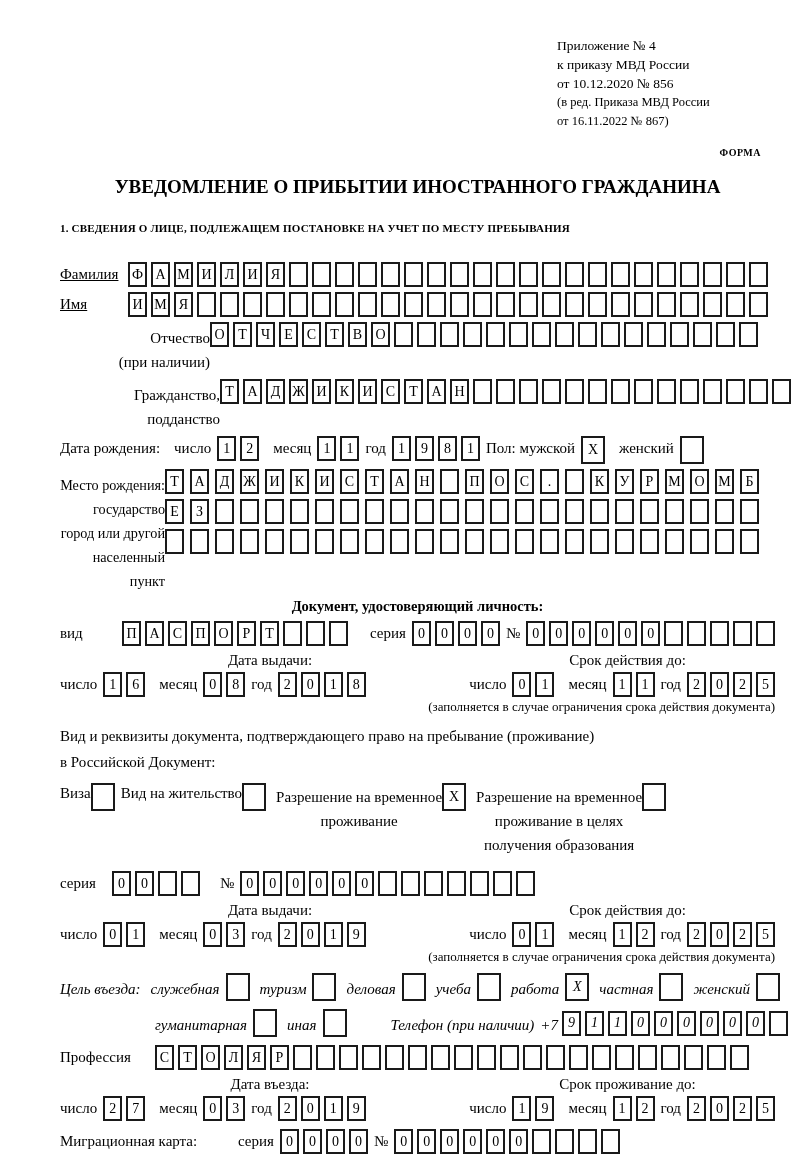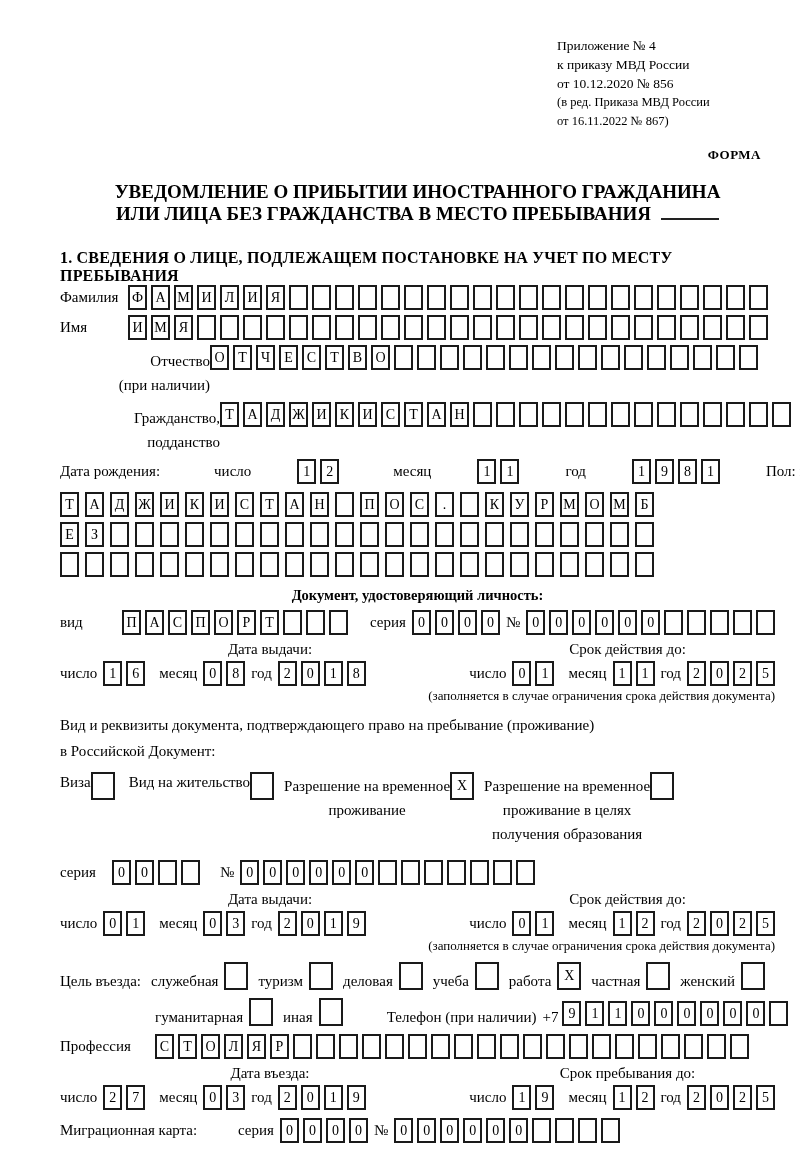--- a/index.html
+++ b/index.html
@@ -2,31 +2,31 @@
 <html><head>
 <meta charset="utf-8">
 <style>
   * { margin:0; padding:0; box-sizing:border-box; }
   html,body { width:800px; height:1163px; background:#ffffff; overflow:hidden; }
   body { font-family:"Liberation Serif", serif; color:#000; font-size:15px; }
   .page { width:800px; height:961px; padding:36px 25px 0 60px; position:relative; }
 
   .hdr { margin-left:auto; width:218px; font-size:13.5px; line-height:19px; }
   .hdr .rev { font-size:12.5px; }
-  .forma { text-align:right; padding-right:14px; font-weight:bold; font-size:13px; margin-top:16px; letter-spacing:.5px; }
+  .forma { text-align:right; padding-right:14px; font-weight:bold; font-size:10px; margin-top:16px; letter-spacing:.5px; }
 
   .title { text-align:center; font-weight:bold; font-size:19px; line-height:22px; margin-top:18px; }
   .uline { display:inline-block; width:58px; border-bottom:2px solid #222; height:14px; margin-left:10px; }
 
-  .sec { font-weight:bold; font-size:16px; margin-top:24px; margin-bottom:0; letter-spacing:.2px; }
+  .sec { font-weight:bold; font-size:11px; margin-top:24px; margin-bottom:28px; letter-spacing:.2px; }
 
   .frow { display:flex; align-items:flex-start; margin-bottom:5px; }
   .flabel { font-size:15px; padding-top:4px; flex:none; }
   .flabel div { line-height:24px;text-align:right; }
-  .w68 { width:68px; } .w150 { width:150px; } .w120 { width:120px;margin-left:40px; }
+  .w68 { width:68px;text-decoration:underline; } .w150 { width:150px; } .w120 { width:120px;margin-left:40px; }
   .w105 { width:105px; } .w95 { width:95px; }
 
   .cells { display:inline-flex; gap:4px; flex:none; }
   .cells.wide { gap:6px; }
   .cell { width:19px; height:25px; border:2px solid #1a1a1a; display:inline-flex; align-items:center; justify-content:center; font-size:14px; font-family:"Liberation Serif", serif; flex:none; background:#fff; }
   .lg .cell { width:24px; height:28px; }
 
   .cellstack .cells { margin-bottom:5px; display:flex; }
 
   .dochead { text-align:center; font-weight:bold; font-size:14.5px; margin:2px 0 6px 0; }
@@ -45,21 +45,21 @@
 
   .note { text-align:right; font-size:13px; margin-bottom:8px; margin-top:1px; }
 
   .intro { font-size:15px; line-height:26px; }
 
   .permits { display:flex; align-items:flex-start; margin-top:6px; margin-bottom:14px; }
   .plabel { padding-top:4px; flex:none; }
   .plabel.center { text-align:center; line-height:24px; }
   .permits .cells { margin-top:2px; }
 
-  .purpose { display:flex; align-items:flex-end; margin-bottom:8px; }
+  .purpose { display:flex; align-items:center; margin-bottom:8px;font-style:italic; }
   .purpose .plabel { margin-right:6px; }
   .purpose .cells { margin-right:10px; margin-top:0; }
   .purpose2 { padding-left:95px; }
   .phone-label { margin-left:34px; margin-right:14px; }
 </style>
 </head>
 <body>
 
 <div class="page">
 
@@ -68,21 +68,20 @@
     <div>к приказу МВД России</div>
     <div>от 10.12.2020 № 856</div>
     <div class="rev">(в ред. Приказа МВД России</div>
     <div class="rev">от 16.11.2022 № 867)</div>
   </div>
 
   <div class="forma">ФОРМА</div>
 
   <div class="title">
     <div>УВЕДОМЛЕНИЕ О ПРИБЫТИИ ИНОСТРАННОГО ГРАЖДАНИНА</div>
-    <div><span>ИЛИ ЛИЦА БЕЗ ГРАЖДАНСТВА В МЕСТО ПРЕБЫВАНИЯ</span><span class="uline"></span></div>
   </div>
 
   <div class="sec">1. СВЕДЕНИЯ О ЛИЦЕ, ПОДЛЕЖАЩЕМ ПОСТАНОВКЕ НА УЧЕТ ПО МЕСТУ ПРЕБЫВАНИЯ</div>
 
   <div class="frow">
     <div class="flabel w68">Фамилия</div>
     <span class="cells">
         <span class="cell">Ф</span>
         <span class="cell">А</span>
         <span class="cell">М</span>
@@ -208,21 +207,21 @@
         <span class="cell"></span>
         <span class="cell"></span>
         <span class="cell"></span>
         <span class="cell"></span>
         <span class="cell"></span>
         <span class="cell"></span>
         <span class="cell"></span>
       </span>
   </div>
 
-  <div class="frow" style="margin-top:4px;gap:40px;">
+  <div class="frow" style="margin-top:4px;">
     <span class="flabel">Дата рождения:</span>
     <span class="dlabel">число</span>
     <span class="cells">
         <span class="cell">1</span>
         <span class="cell">2</span>
       </span>
     <span class="dlabel">месяц</span>
     <span class="cells">
         <span class="cell">1</span>
         <span class="cell">1</span>
@@ -238,20 +237,26 @@
     <span class="cells lg">
         <span class="cell">X</span>
       </span>
     <span class="dlabel">женский</span>
     <span class="cells lg">
         <span class="cell"></span>
       </span>
   </div>
 
   <div class="frow">
+    <div class="flabel w105" style="font-size:14.2px;">
+      <div>Место рождения:</div>
+      <div>государство</div>
+      <div>город или другой</div>
+      <div>населенный пункт</div>
+    </div>
     <div class="cellstack">
       <span class="cells wide">
           <span class="cell">Т</span>
           <span class="cell">А</span>
           <span class="cell">Д</span>
           <span class="cell">Ж</span>
           <span class="cell">И</span>
           <span class="cell">К</span>
           <span class="cell">И</span>
           <span class="cell">С</span>
@@ -413,21 +418,21 @@
   <div class="note">(заполняется в случае ограничения срока действия документа)</div>
 
   <div class="intro">Вид и реквизиты документа, подтверждающего право на пребывание (проживание)</div>
   <div class="intro">в Российской Документ:</div>
 
   <div class="permits">
     <span class="plabel">Виза</span>
     <span class="cells lg">
         <span class="cell"></span>
       </span>
-    <span class="plabel" style="margin-left:14px;">Вид на жительство</span>
+    <span class="plabel" style="margin-left:6px;">Вид на жительство</span>
     <span class="cells lg">
         <span class="cell"></span>
       </span>
     <span class="plabel center" style="margin-left:10px;">
       <div>Разрешение на временное</div>
       <div>проживание</div>
     </span>
     <span class="cells lg">
         <span class="cell">X</span>
       </span>
@@ -597,21 +602,21 @@
         <span class="cell"></span>
         <span class="cell"></span>
         <span class="cell"></span>
         <span class="cell"></span>
         <span class="cell"></span>
       </span>
   </div>
 
   <div class="dates-head">
     <span class="dh1">Дата въезда:</span>
-    <span class="dh2">Срок пребывания до:</span>
+    <span class="dh2">Срок проживание до:</span>
   </div>
   <div class="dvrow">
     <span class="left">
       <span class="dlabel first">число</span>
       <span class="cells">
           <span class="cell">2</span>
           <span class="cell">7</span>
         </span>
       <span class="dlabel">месяц</span>
       <span class="cells">

